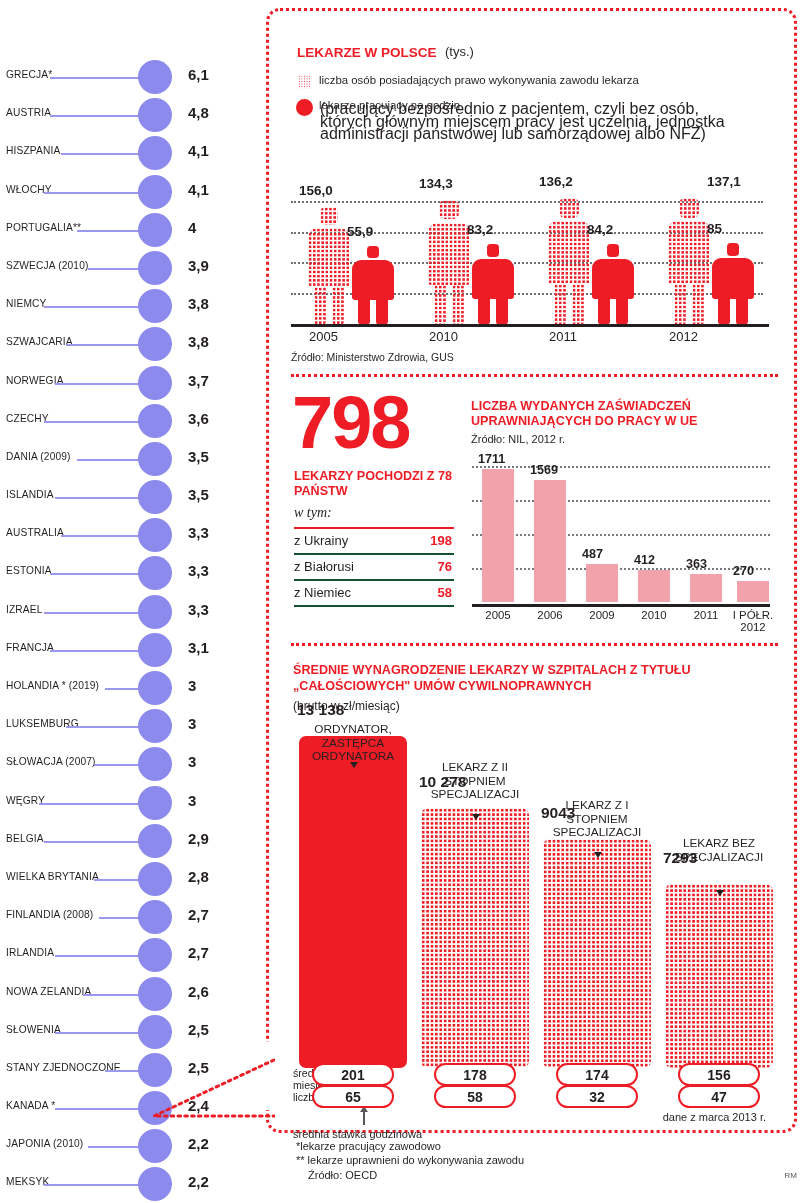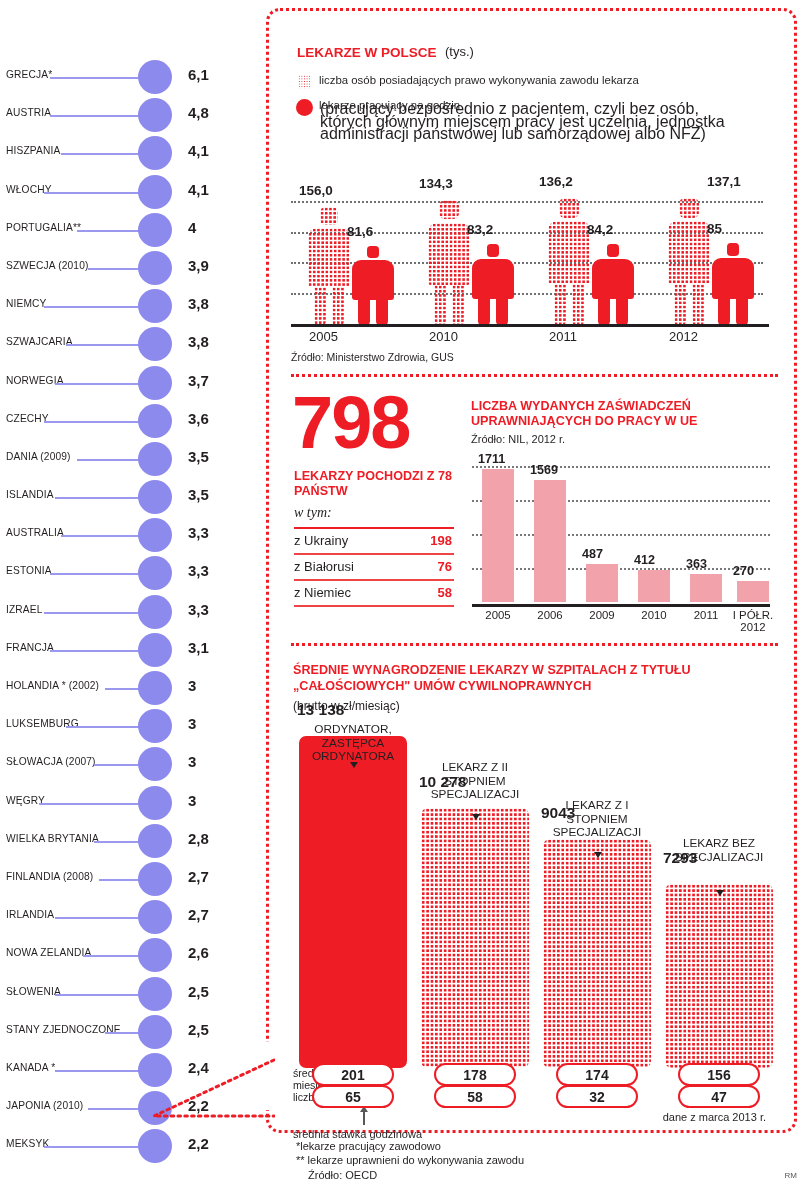--- a/index.html
+++ b/index.html
@@ -52,21 +52,21 @@
   .s1-lbl-small{position:absolute;font-size:13.5px;font-weight:bold;color:#231f20;}
   #s1-axis{position:absolute;left:22px;top:313px;width:478px;height:3px;background:#231f20;}
   .s1-year{position:absolute;top:318px;font-size:13px;color:#231f20;}
   #s1-src{position:absolute;left:22px;top:340px;font-size:10.5px;color:#231f20;}
 
   
   #s2-big{position:absolute;left:23px;top:375px;font-size:74px;font-weight:bold;color:#ee1c25;letter-spacing:-2px;line-height:74px;}
   #s2-sub{position:absolute;left:25px;top:458px;font-size:12.6px;font-weight:bold;color:#ee1c25;line-height:15px;width:180px;}
   #s2-wtym{position:absolute;left:25px;top:494px;font-size:14px;font-style:italic;font-family:"Liberation Serif",serif;}
   #s2-table{position:absolute;left:25px;top:516px;width:160px;}
-  .s2-row{position:relative;height:24px;border-bottom:2px solid #ef4444;text-align:right;}
+  .s2-row{position:relative;height:24px;border-bottom:2px solid #14532d;text-align:right;}
   .s2-row:first-child{border-top:2px solid #ee1c25;}
   .s2-k{position:absolute;left:0;top:4px;font-size:13px;}
   .s2-v{position:absolute;right:2px;top:4px;font-size:13px;font-weight:bold;color:#ee1c25;}
 
   #s2-title{position:absolute;left:202px;top:388px;width:300px;font-size:12.6px;font-weight:bold;color:#ee1c25;line-height:15px;}
   #s2-src{position:absolute;left:202px;top:422px;font-size:11px;}
   #ue-chart{position:absolute;left:203px;top:443px;width:300px;height:148px;}
   .ue-grid{position:absolute;left:0;width:298px;height:0;border-top:2px dotted #58585b;opacity:.8;}
   .ue-bar{position:absolute;bottom:0;width:32px;background:#f2a2aa;}
   .ue-val{position:absolute;font-size:12.6px;font-weight:bold;color:#231f20;}
@@ -198,21 +198,21 @@
         <div class="c-dot"></div>
         <div class="c-val">3,3</div>
       </div>
       <div class="country-row">
         <div class="c-name">FRANCJA</div>
         <div class="c-line" style="left: 49.64px;"></div>
         <div class="c-dot"></div>
         <div class="c-val">3,1</div>
       </div>
       <div class="country-row">
-        <div class="c-name">HOLANDIA * (2002)</div>
+        <div class="c-name">HOLANDIA * (2019)</div>
         <div class="c-line" style="left: 104.84px;"></div>
         <div class="c-dot"></div>
         <div class="c-val">3</div>
       </div>
       <div class="country-row">
         <div class="c-name">LUKSEMBURG</div>
         <div class="c-line" style="left: 66.2px;"></div>
         <div class="c-dot"></div>
         <div class="c-val">3</div>
       </div>
@@ -220,20 +220,26 @@
         <div class="c-name">SŁOWACJA (2007)</div>
         <div class="c-line" style="left: 93.8px;"></div>
         <div class="c-dot"></div>
         <div class="c-val">3</div>
       </div>
       <div class="country-row">
         <div class="c-name">WĘGRY</div>
         <div class="c-line" style="left: 38.6px;"></div>
         <div class="c-dot"></div>
         <div class="c-val">3</div>
+      </div>
+      <div class="country-row">
+        <div class="c-name">BELGIA</div>
+        <div class="c-line" style="left: 44.12px;"></div>
+        <div class="c-dot"></div>
+        <div class="c-val">2,9</div>
       </div>
       <div class="country-row">
         <div class="c-name">WIELKA BRYTANIA</div>
         <div class="c-line" style="left: 93.8px;"></div>
         <div class="c-dot"></div>
         <div class="c-val">2,8</div>
       </div>
       <div class="country-row">
         <div class="c-name">FINLANDIA (2008)</div>
         <div class="c-line" style="left: 99.32px;"></div>
@@ -309,21 +315,21 @@
             <div style="position: absolute; left: 9px; bottom: 0px; width: 12px; height: 37.76px; border-radius: 0px 0px 4px 4px; background-image: radial-gradient(rgb(238, 28, 37) 40%, transparent 42%); background-size: 4.2px 4.2px;"></div>
             <div style="position: absolute; left: 27px; bottom: 0px; width: 12px; height: 37.76px; border-radius: 0px 0px 4px 4px; background-image: radial-gradient(rgb(238, 28, 37) 40%, transparent 42%); background-size: 4.2px 4.2px;"></div>
           </div>
           <div style="position: absolute; left: 58px; bottom: 3px; width: 48px; height: 79px;">
             <div class="fig-solid" style="left: 17.8775px; bottom: 66.755px; width: 12.245px; height: 12.245px; border-radius: 3.6735px; position: absolute; background: rgb(238, 28, 37);"></div>
             <div style="position: absolute; left: 3px; bottom: 25.28px; width: 42px; height: 39.5px; border-radius: 9px 9px 3px 3px; background: rgb(238, 28, 37);"></div>
             <div style="position: absolute; left: 9px; bottom: 0px; width: 12px; height: 25.28px; border-radius: 0px 0px 4px 4px; background: rgb(238, 28, 37);"></div>
             <div style="position: absolute; left: 27px; bottom: 0px; width: 12px; height: 25.28px; border-radius: 0px 0px 4px 4px; background: rgb(238, 28, 37);"></div>
           </div>
           <div class="s1-lbl-big" style="left: 8px; top: 20px;">156,0</div>
-          <div class="s1-lbl-small" style="left: 56px; top: 61px;">81,6</div>
+          <div class="s1-lbl-small" style="left: 56px; top: 61px;">55,9</div>
         </div>
         <div class="s1-group" style="left: 120px;">
           <div style="position: absolute; left: 14px; bottom: 3px; width: 48px; height: 125px;">
             <div class="fig-outline" style="left: 14.3125px; bottom: 105.625px; width: 19.375px; height: 19.375px; border-radius: 5.8125px; position: absolute; background-image: radial-gradient(rgb(238, 28, 37) 40%, transparent 42%); background-size: 4.2px 4.2px;"></div>
             <div style="position: absolute; left: 3px; bottom: 40px; width: 42px; height: 62.5px; border-radius: 9px 9px 3px 3px; background-image: radial-gradient(rgb(238, 28, 37) 40%, transparent 42%); background-size: 4.2px 4.2px;"></div>
             <div style="position: absolute; left: 9px; bottom: 0px; width: 12px; height: 40px; border-radius: 0px 0px 4px 4px; background-image: radial-gradient(rgb(238, 28, 37) 40%, transparent 42%); background-size: 4.2px 4.2px;"></div>
             <div style="position: absolute; left: 27px; bottom: 0px; width: 12px; height: 40px; border-radius: 0px 0px 4px 4px; background-image: radial-gradient(rgb(238, 28, 37) 40%, transparent 42%); background-size: 4.2px 4.2px;"></div>
           </div>
           <div style="position: absolute; left: 58px; bottom: 3px; width: 48px; height: 81px;">
             <div class="fig-solid" style="left: 17.7225px; bottom: 68.445px; width: 12.555px; height: 12.555px; border-radius: 3.7665px; position: absolute; background: rgb(238, 28, 37);"></div>

